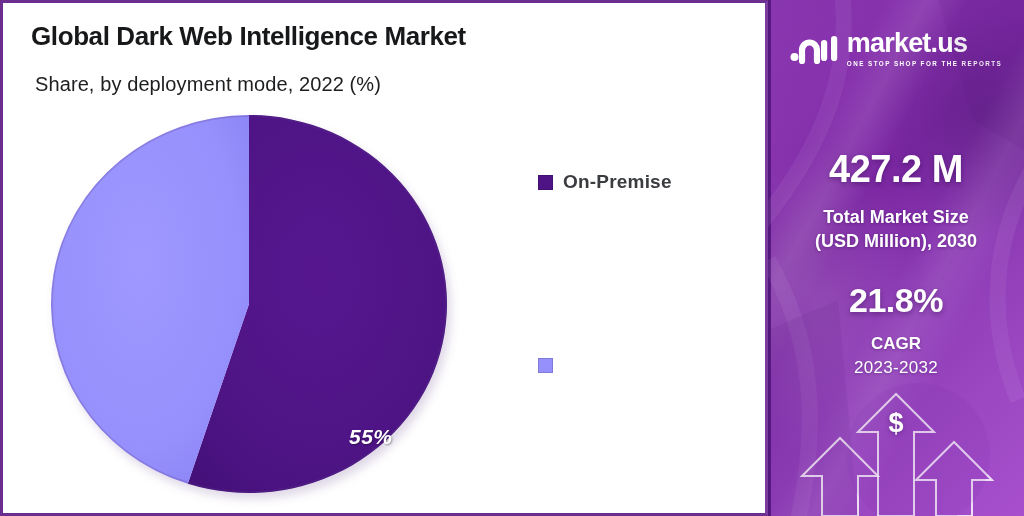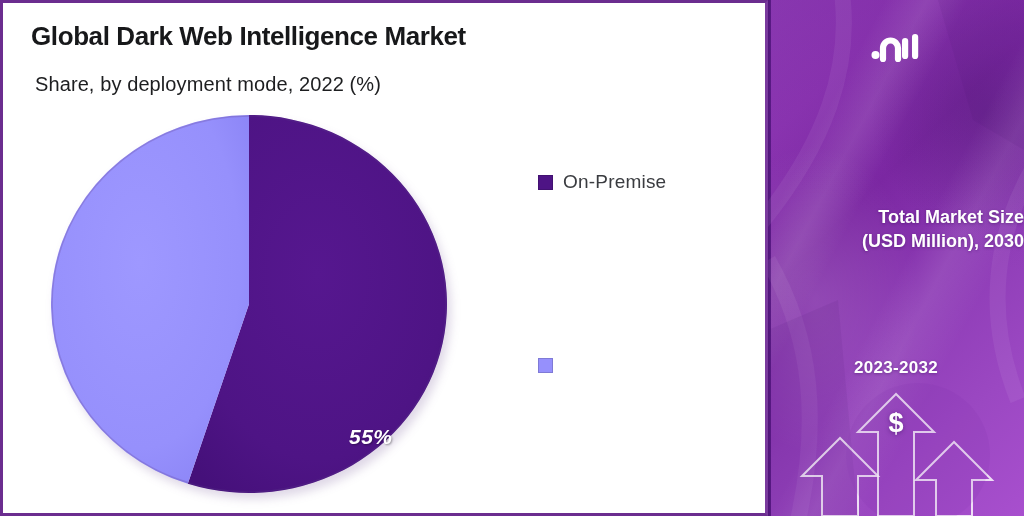--- a/index.html
+++ b/index.html
@@ -89,21 +89,21 @@
   .legend-item.two { left: 535px; top: 355px; }
   .legend-swatch {
     width: 15px; height: 15px;
     display: inline-block;
     flex: 0 0 auto;
     border: 1px solid rgba(0,0,0,0.15);
   }
   .legend-text {
     font-size: 19px;
     color: #3a3c40;
-    font-weight: 400;
+    font-weight: 700;
     letter-spacing: 0.2px;
   }
 
   
   .stats-panel {
     position: relative;
     width: 256px; height: 516px;
     overflow: hidden;
     background:
       linear-gradient(135deg, #8d3bb4 0%, #8a34b0 18%, #7b27a2 38%, #8e3cb6 60%, #9b48c2 80%, #a84fce 100%);
@@ -165,21 +165,21 @@
     text-align: center;
     font-size: 38px;
     font-weight: 700;
     color: #ffffff;
     letter-spacing: -0.5px;
     text-shadow: 0 2px 5px rgba(50,10,80,0.45);
   }
   .big-caption {
     position: absolute;
     left: 0; right: 0; top: 205px;
-    text-align: right;
+    text-align: center;
     font-size: 18px;
     font-weight: 700;
     color: #ffffff;
     line-height: 1.35;
     text-shadow: 0 1px 3px rgba(50,10,80,0.4);
   }
   .cagr-number {
     position: absolute;
     left: 0; right: 0; top: 281px;
     text-align: center;
@@ -196,21 +196,21 @@
     font-size: 17px;
     font-weight: 700;
     color: #ffffff;
     text-shadow: 0 1px 3px rgba(50,10,80,0.4);
   }
   .cagr-years {
     position: absolute;
     left: 0; right: 0; top: 358px;
     text-align: center;
     font-size: 17px;
-    font-weight: 700;
+    font-weight: 400;
     color: #ffffff;
     letter-spacing: 0.3px;
     text-shadow: 0 1px 3px rgba(50,10,80,0.4);
   }
   .arrows-art {
     position: absolute;
     left: 0; bottom: 0;
     width: 256px; height: 140px;
   }
   .dollar-sign {
@@ -285,27 +285,34 @@
         <circle cx="150" cy="455" r="72" fill="rgba(120,40,165,0.22)"></circle>
       </svg>
 
       <div class="logo">
         <svg class="logo-mark" width="50" height="34" viewBox="0 0 50 34">
           <circle cx="4.5" cy="25" r="4" fill="#ffffff"></circle>
           <path d="M12 29 L12 18 A7.5 7.5 0 0 1 27 18 L27 29" fill="none" stroke="#ffffff" stroke-width="6.2" stroke-linecap="round"></path>
           <rect x="31" y="8" width="6.2" height="21" rx="3.1" fill="#ffffff"></rect>
           <rect x="41" y="4" width="6.2" height="25" rx="3.1" fill="#ffffff"></rect>
         </svg>
+        <span class="logo-text-wrap">
+          <span class="logo-word">market.us</span>
+          <span class="logo-tag">ONE STOP SHOP FOR THE REPORTS</span>
+        </span>
       </div>
 
+      <div class="big-number">427.2 M</div>
       <div class="big-caption">
         <span>Total Market Size</span><br>
         <span>(USD Million), 2030</span>
       </div>
 
+      <div class="cagr-number">21.8%</div>
+      <div class="cagr-label">CAGR</div>
       <div class="cagr-years">2023-2032</div>
 
       <div class="dollar-sign">$</div>
 
       <svg class="arrows-art" viewBox="0 0 256 140">
         <g fill="none" stroke="rgba(255,255,255,0.82)" stroke-width="2">
           <path d="M128 18 L 90 56 L 110 56 L 110 140 L 146 140 L 146 56 L 166 56 Z"></path>
           <path d="M 72 62 L 34 100 L 54 100 L 54 140 L 90 140 L 90 100 L 110 100 Z"></path>
           <path d="M 186 66 L 148 104 L 168 104 L 168 140 L 204 140 L 204 104 L 224 104 Z"></path>
         </g>

